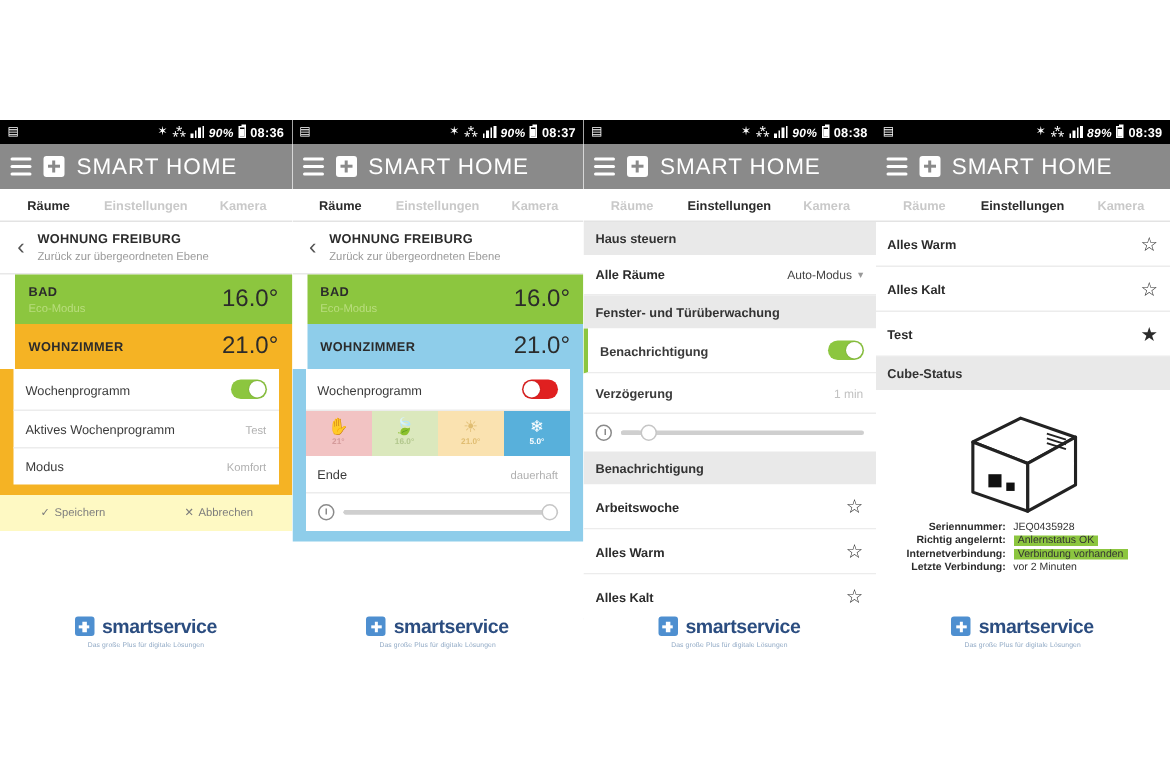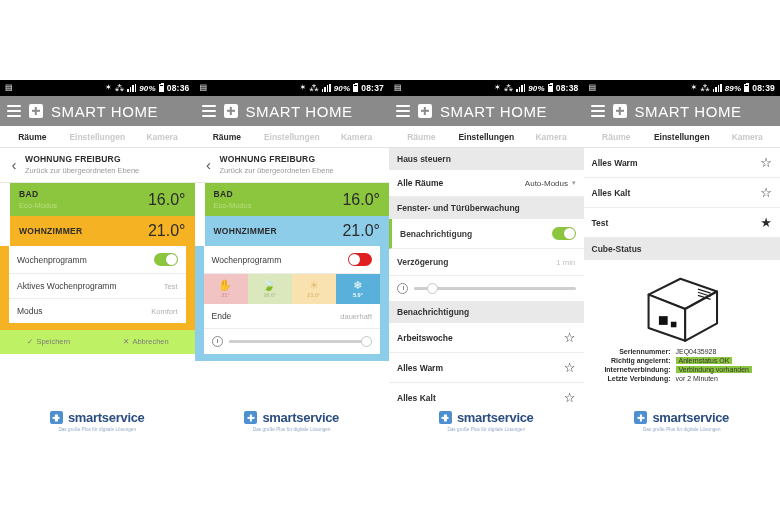--- a/index.html
+++ b/index.html
@@ -106,21 +106,21 @@
 
   
   .sliderow { display:flex; align-items:center; gap:6px; padding:7px 8px; }
   .clock { width:11px; height:11px; border:1.3px solid #8a8a8a; border-radius:50%; position:relative; flex:none; }
   .clock:before{content:"";position:absolute;left:50%;top:2px;width:1.2px;height:4px;background:#8a8a8a;transform-origin:bottom;}
   .track { flex:1; height:3px; background:#cfcfcf; border-radius:2px; position:relative; }
   .track .fill { position:absolute; left:0; top:0; height:3px; background:#cfcfcf; border-radius:2px; }
   .track .knob2 { position:absolute; top:-4px; width:11px; height:11px; border-radius:50%; background:#fff; border:1px solid #c6c6c6; }
 
   
-  .actions { display:flex; padding:7px 0 8px 0; background:#bef264; }
+  .actions { display:flex; padding:7px 0 8px 0; background:#fef9c3; }
   .act { flex:1; text-align:center; font-size:7.5px; color:#7d7d7d; }
   .act .g { margin-right:3px; }
 
   
   .footer { position:absolute; left:0; bottom:0; width:100%; padding:6px 0 8px 0; background:#fff; display:flex; flex-direction:column; align-items:center; }
   .f-row { display:flex; align-items:center; gap:5px; }
   .f-plus { width:13px; height:13px; background:#4e8fd0; border-radius:2px; position:relative; flex:none; }
   .f-plus:before,.f-plus:after{content:"";position:absolute;background:#fff;left:50%;top:50%;}
   .f-plus:before{width:7px;height:2.2px;transform:translate(-50%,-50%);}
   .f-plus:after{width:2.2px;height:7px;transform:translate(-50%,-50%);}

